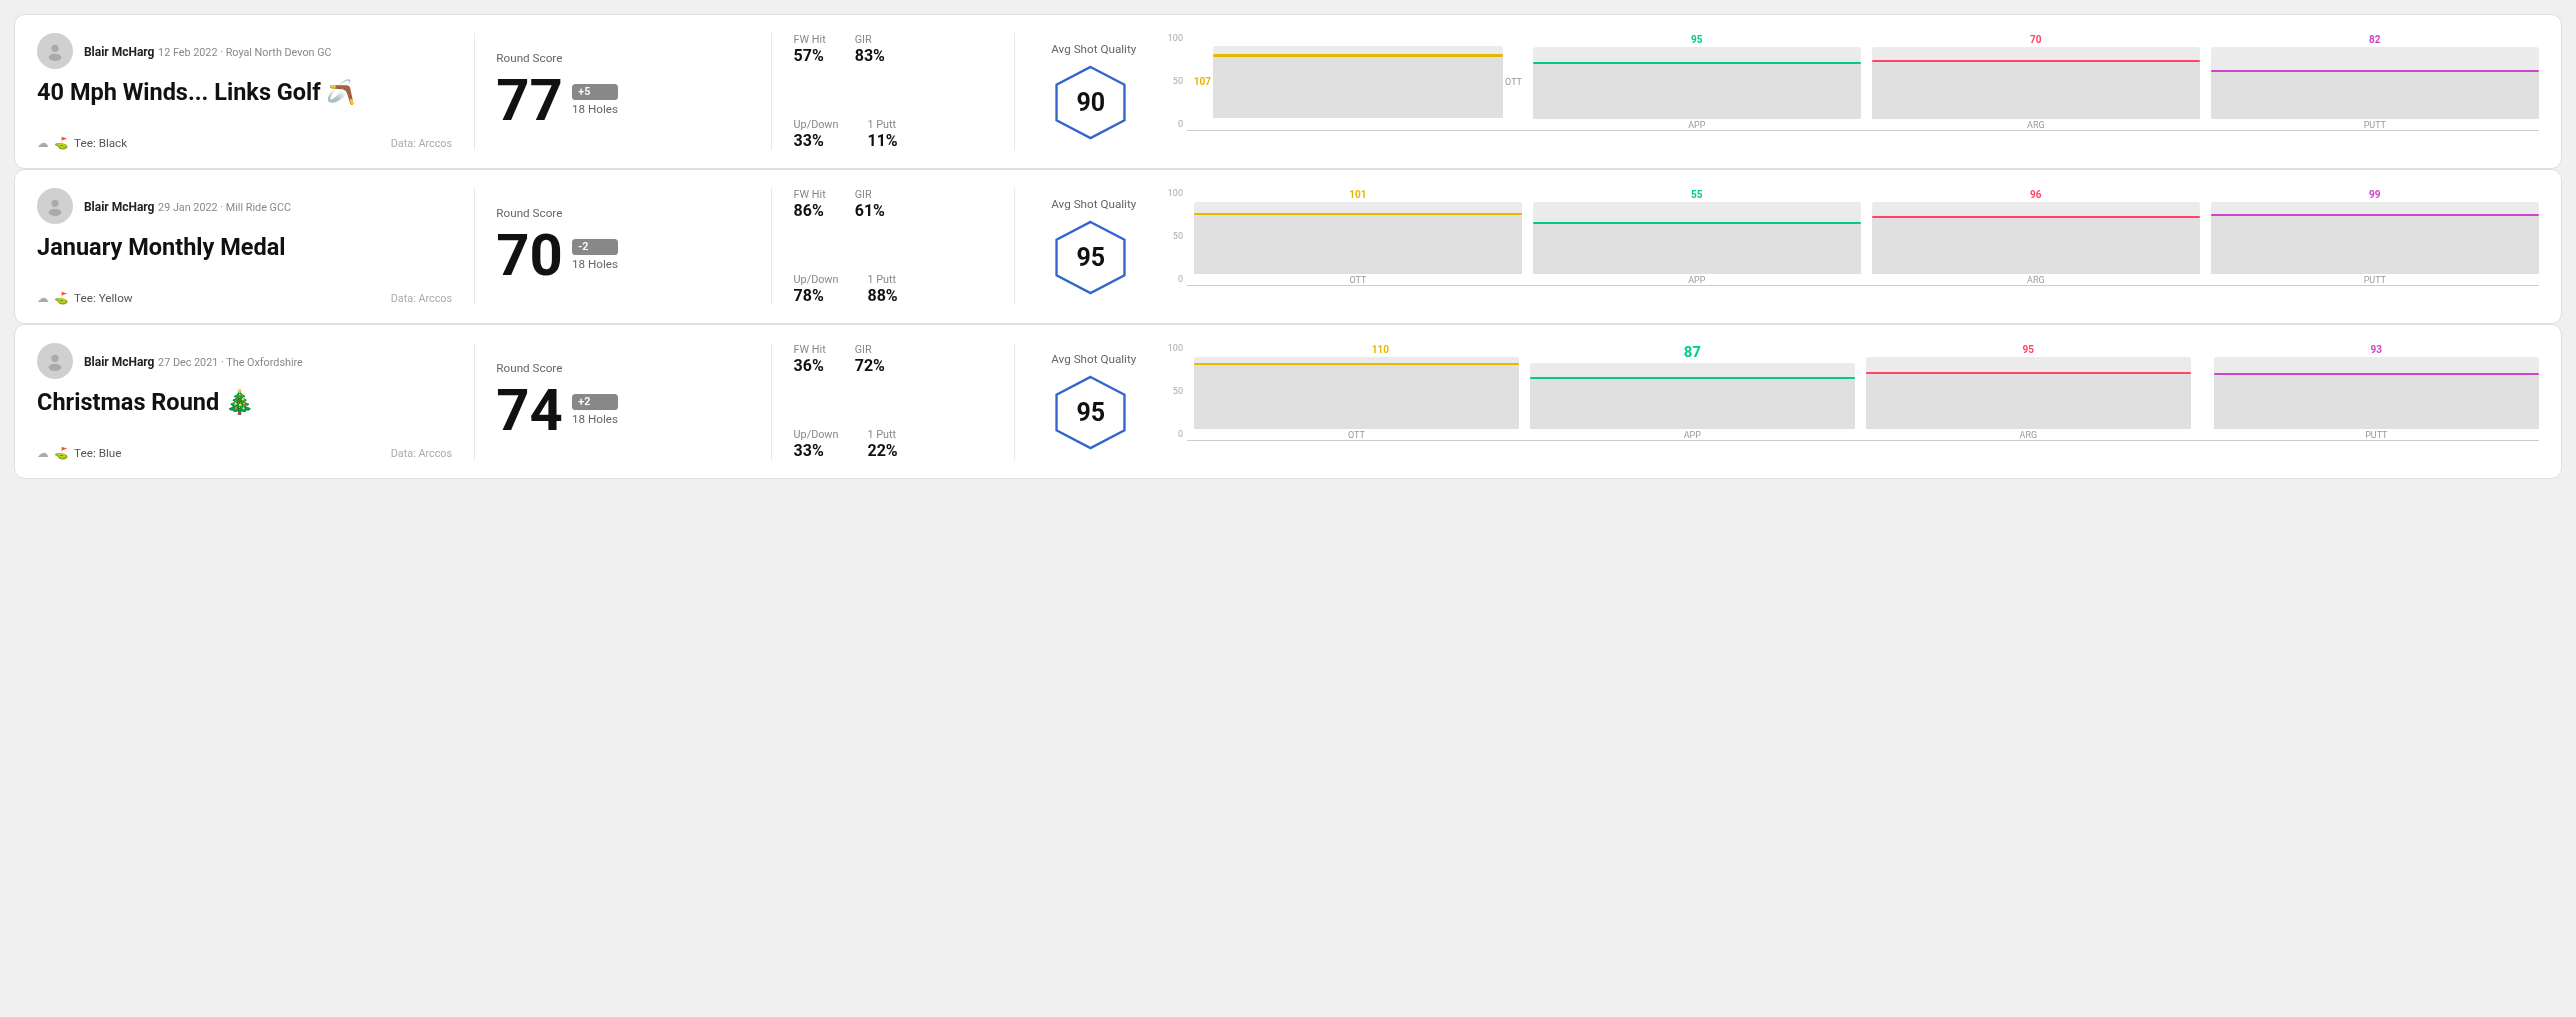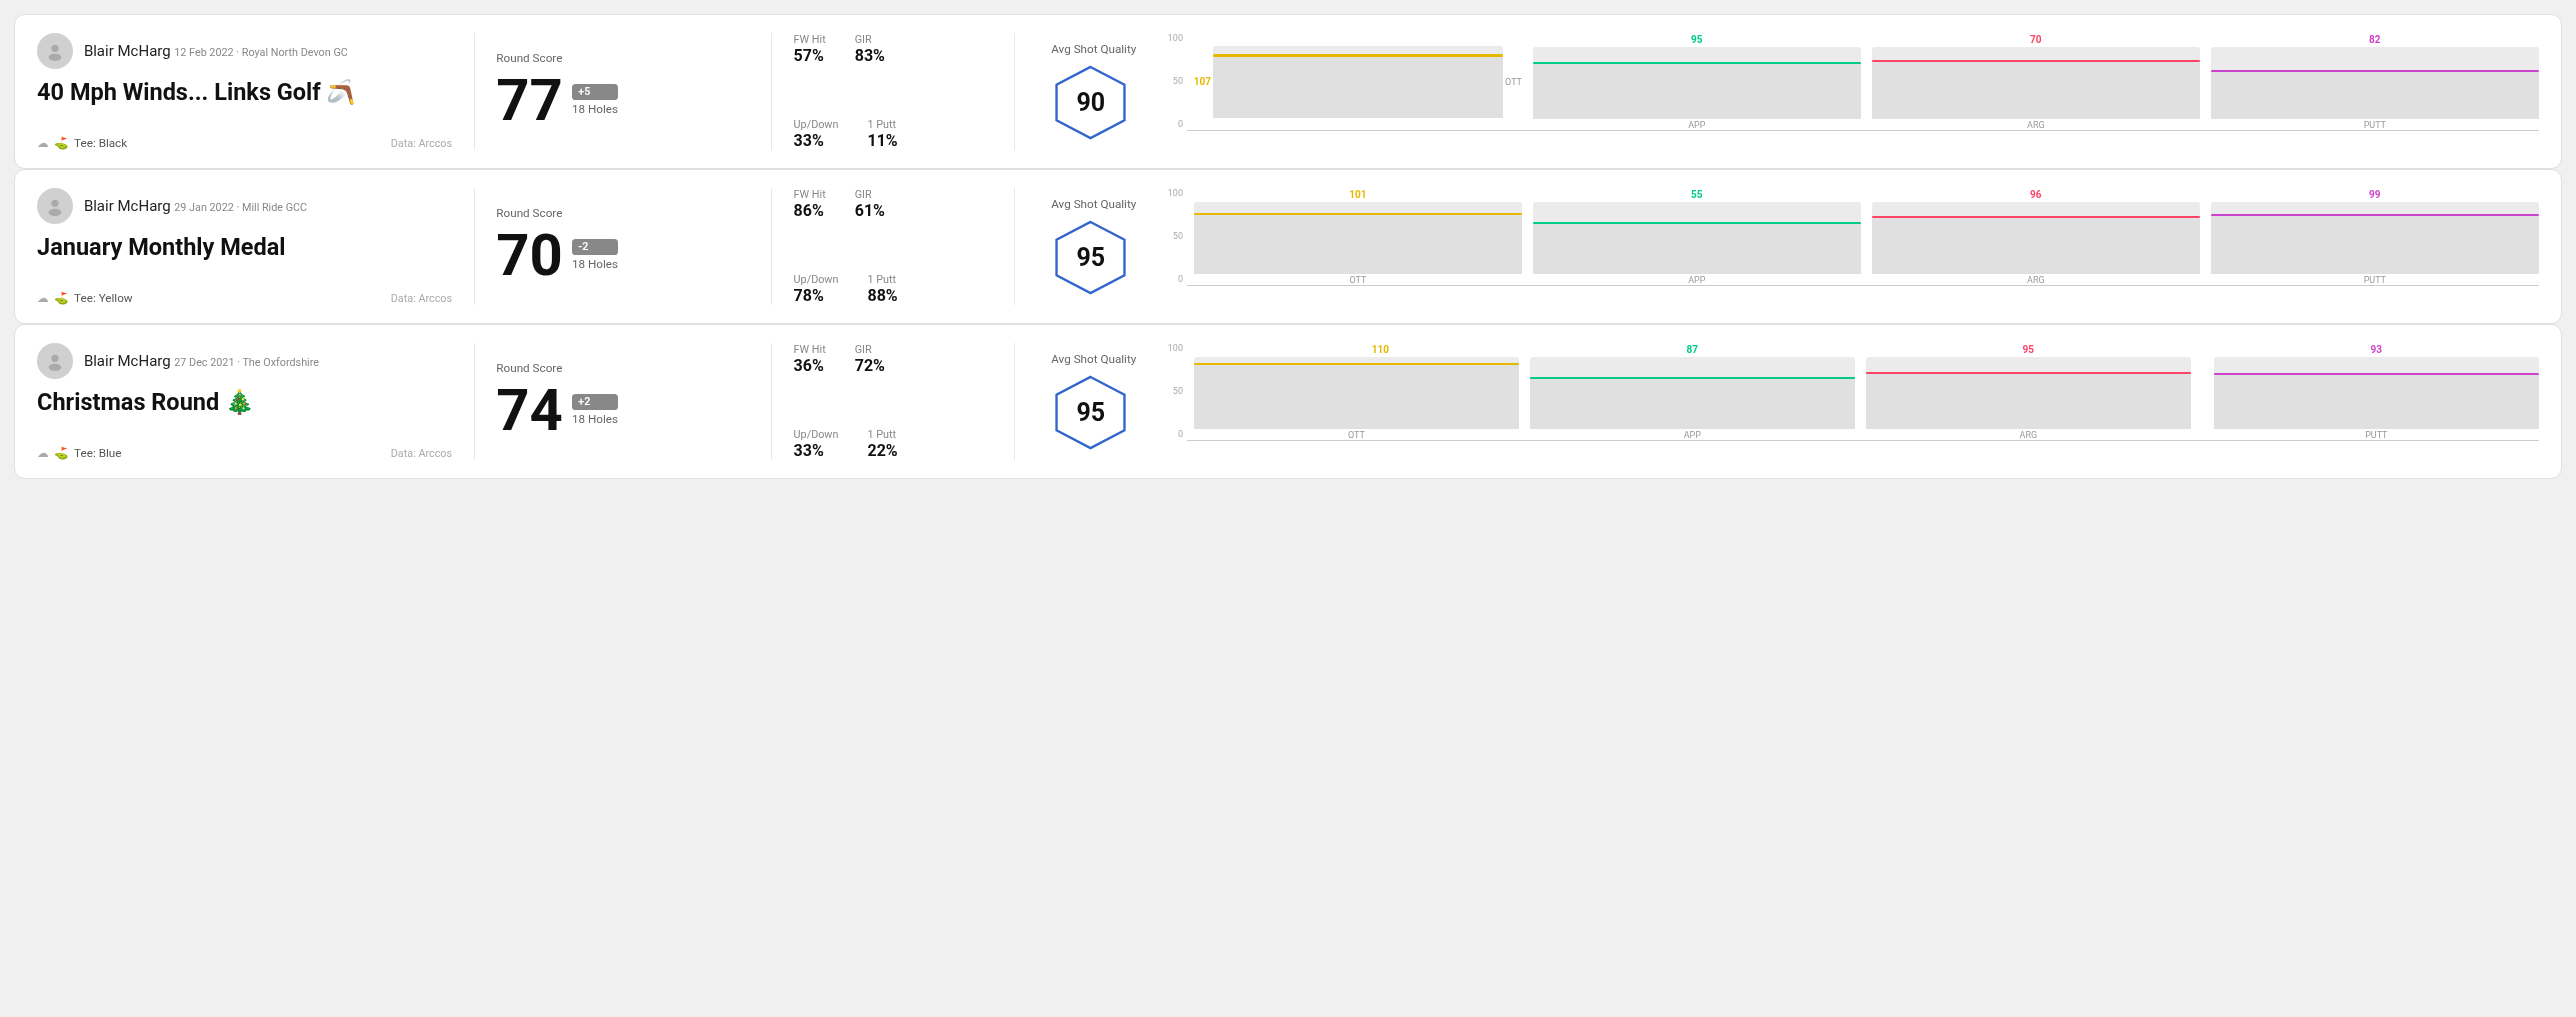--- a/index.html
+++ b/index.html
@@ -39,22 +39,22 @@
       height: 36px;
       border-radius: 50%;
       background: #d0d0d0;
       display: flex;
       align-items: center;
       justify-content: center;
       color: #888;
       font-size: 16px;
     }
     .user-name {
-      font-size: 15px;
-      font-weight: 400;
+      font-size: 12px;
+      font-weight: 700;
       color: #222;
     }
     .user-meta {
       font-size: 10.8px;
       color: #888;
     }
     .round-title {
       font-size: 23.5px;
       font-weight: 700;
       color: #111;
@@ -520,21 +520,21 @@
         <span style="font-size:10px;font-weight:700;color:#e6b800;margin-left:48px;">110</span>
         <div style="width:100%;height:72px;background:#ebebeb;border-radius:2.7px;position:relative;display:flex;align-items:flex-end;">
           <div style="width:100%;height:66px;background:#e0e0e0;border-radius:2.7px 2.7px 0 0;position:relative;">
             <div style="position:absolute;top:0;left:0;right:0;height:2.7px;background:#e6b800;border-radius:1.8px;"></div>
           </div>
         </div>
         <span style="font-size:9px;color:#999;">OTT</span>
       </div>
 
       <div style="display:flex;flex-direction:column;align-items:center;flex:1;height:100%;justify-content:flex-end;gap:1.8px;">
-        <span style="font-size:10px;font-weight:700;color:#00cc88;">87</span>
+        <span style="font-size:15px;font-weight:700;color:#00cc88;">87</span>
         <div style="width:100%;height:72px;background:#ebebeb;border-radius:2.7px;position:relative;display:flex;align-items:flex-end;">
           <div style="width:100%;height:52px;background:#e0e0e0;border-radius:2.7px 2.7px 0 0;position:relative;">
             <div style="position:absolute;top:0;left:0;right:0;height:2.7px;background:#00cc88;border-radius:1.8px;"></div>
           </div>
         </div>
         <span style="font-size:9px;color:#999;">APP</span>
       </div>
 
       <div style="display:flex;flex-direction:column;align-items:center;flex:1;height:100%;justify-content:flex-end;gap:1.8px;">
         <span style="font-size:10px;font-weight:700;color:#ff4466;">95</span>

